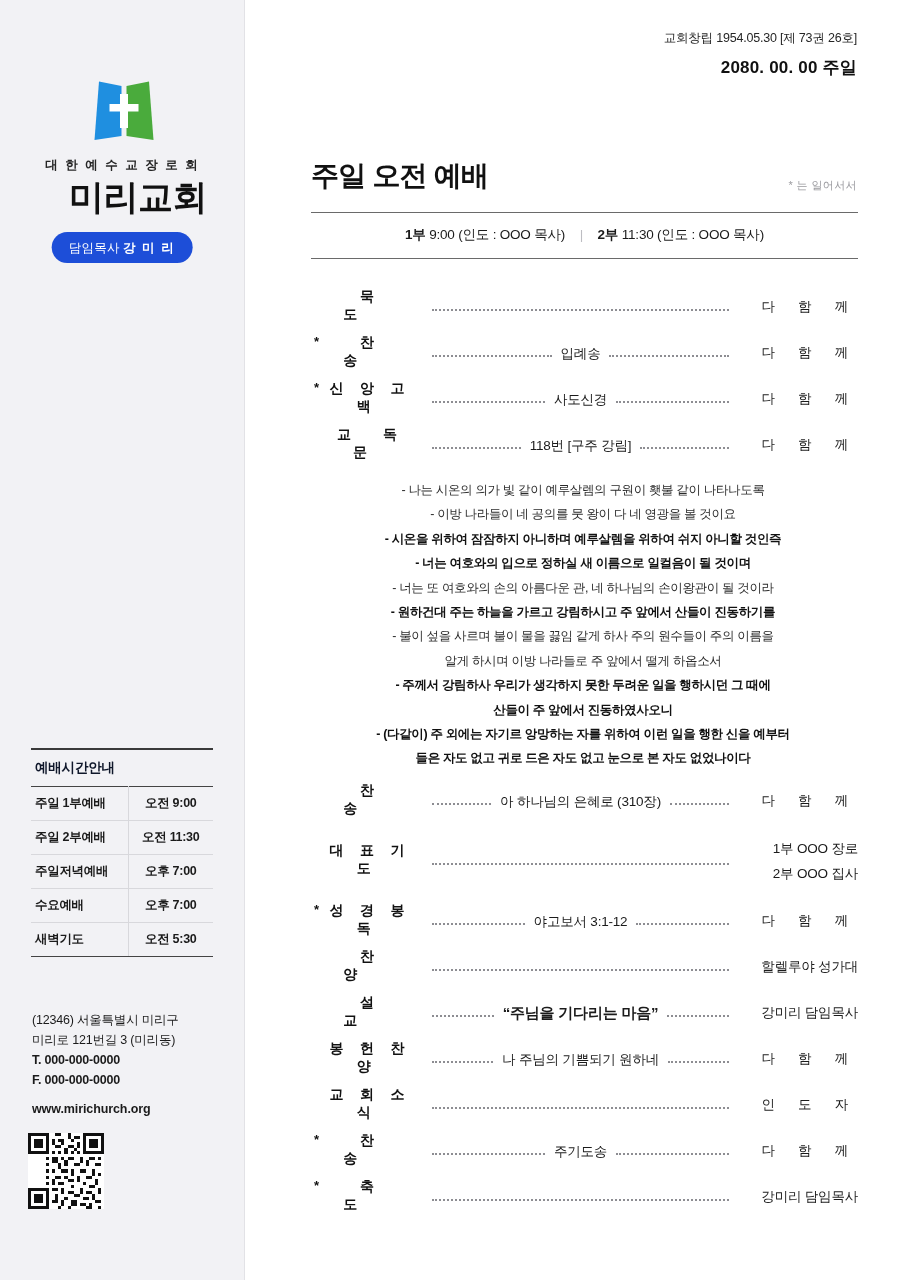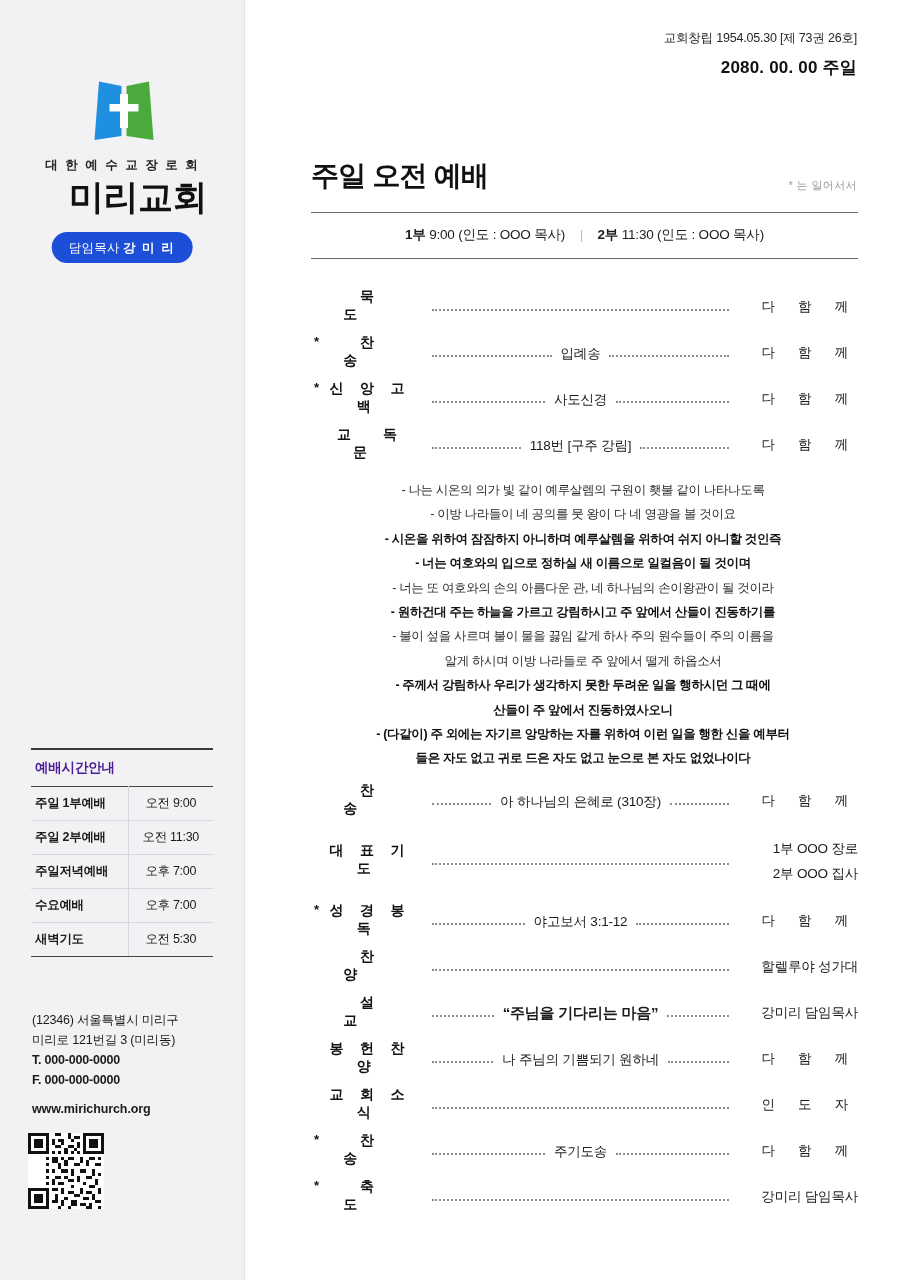--- a/index.html
+++ b/index.html
@@ -73,21 +73,21 @@
 
   
   #times-block {
     position: absolute;
     left: 31px; top: 748px;
     width: 182px;
   }
   .times-title {
     font-size: 13.5px;
     font-weight: 700;
-    color: #4c1d95;
+    color: #0f172a;
     border-top: 2px solid #3a3a3a;
     padding: 9px 0 9px 4px;
     letter-spacing: -0.2px;
   }
   table.times {
     width: 182px;
     border-collapse: collapse;
     border-top: 1.5px solid #444;
     table-layout: fixed;
   }
@@ -101,21 +101,21 @@
   table.times tr:last-child td { border-bottom: 1.5px solid #444; }
   table.times td.svc {
     width: 97px;
     padding-left: 4px;
     font-weight: 700;
     border-right: 1px solid #d8d8dc;
   }
   table.times td.tim {
     width: 85px;
     text-align: center;
-    font-weight: 400;
+    font-weight: 700;
   }
 
   
   #address-block {
     position: absolute;
     left: 32px; top: 1010px;
     width: 200px;
     font-size: 12.5px;
     line-height: 20px;
     color: #1b1b1b;

